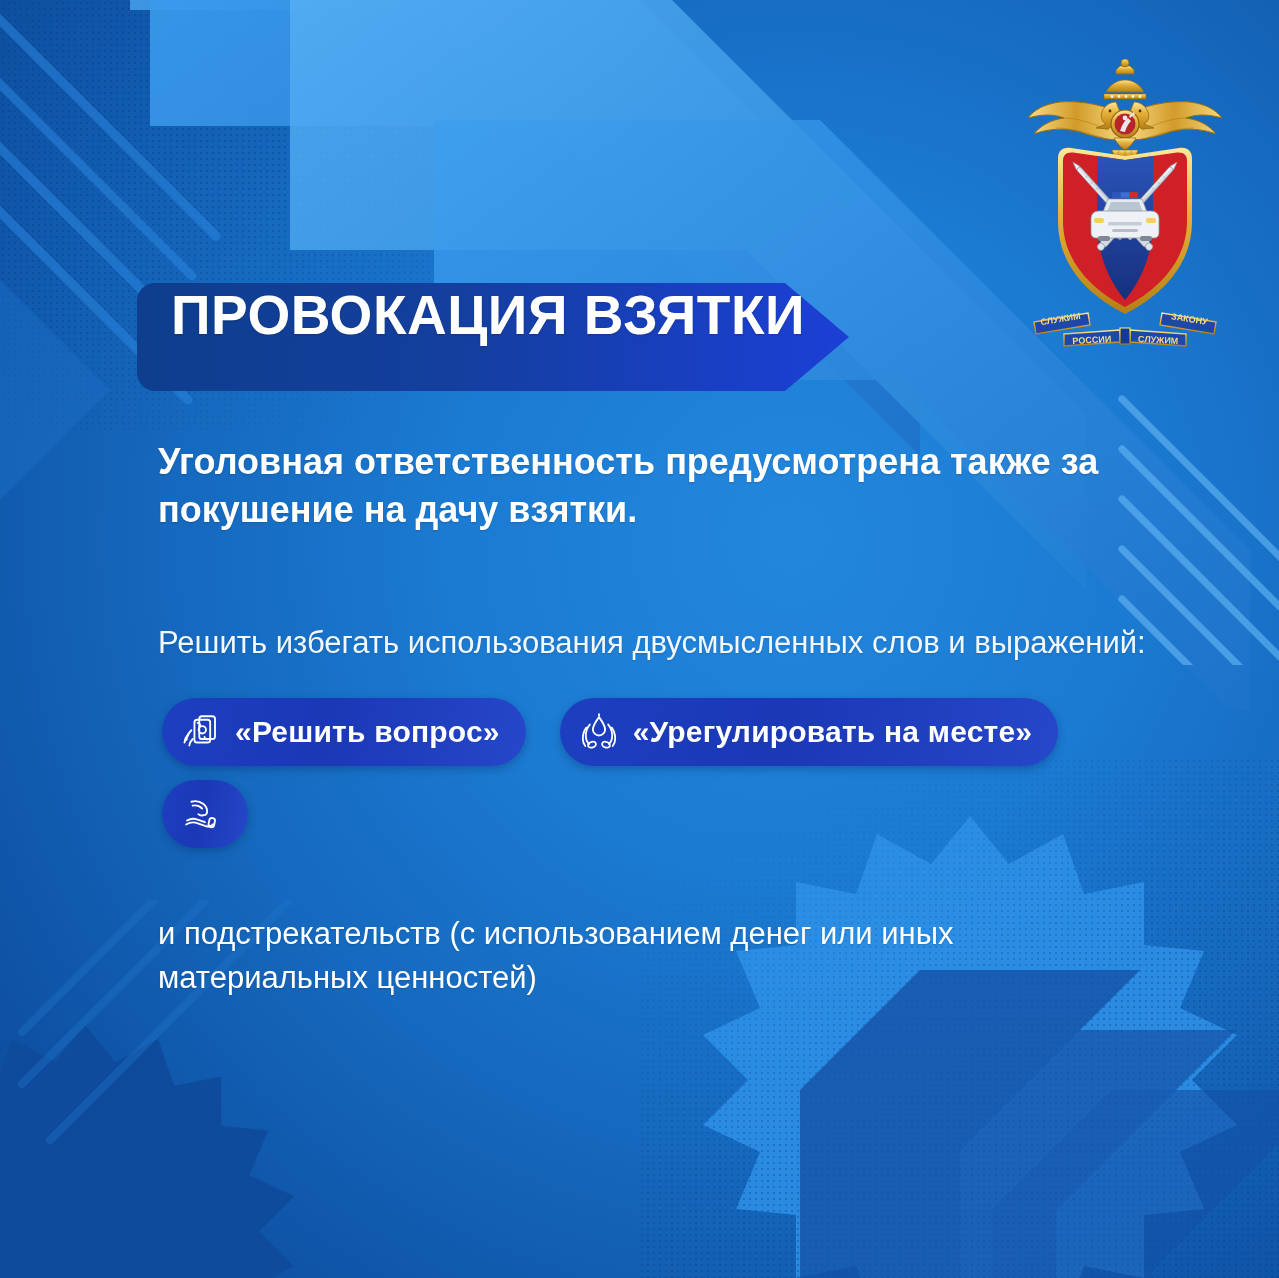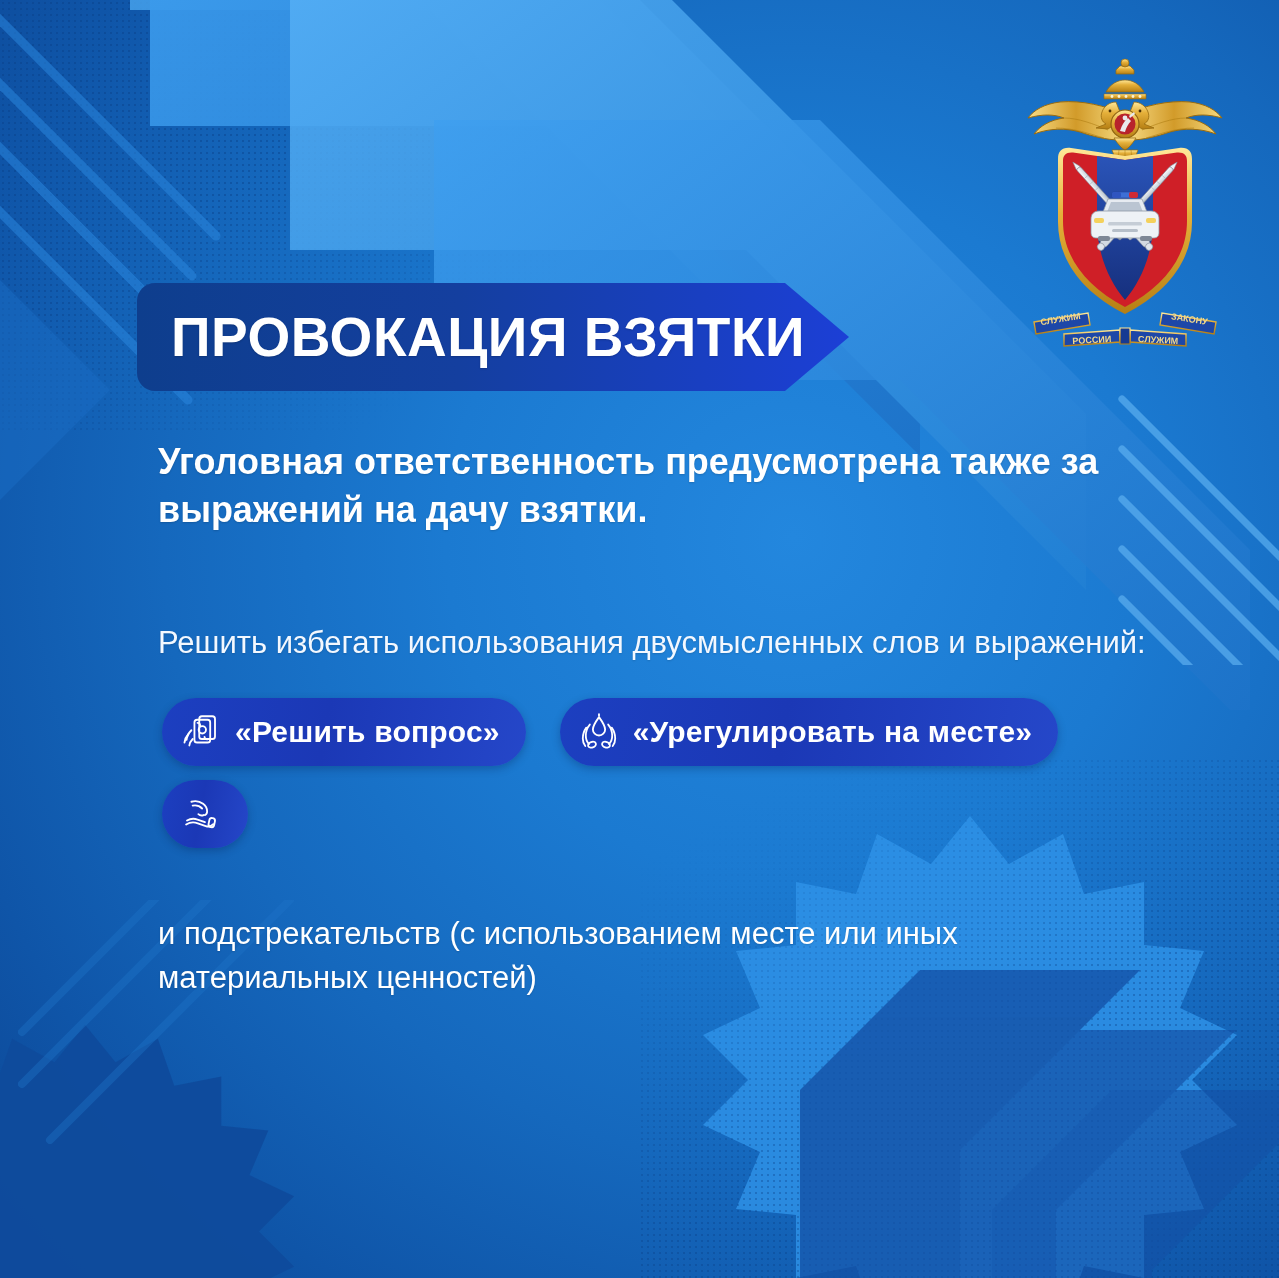--- a/index.html
+++ b/index.html
@@ -71,21 +71,21 @@
   }
 
   
   #title-banner {
     position: absolute;
     left: 137px;
     top: 283px;
     width: 712px;
     height: 108px;
     display: flex;
-    align-items: center;
+    align-items: flex-start;
   }
   #title-banner .bannershape {
     position: absolute;
     inset: 0;
   }
   #title-text {
     position: relative;
     z-index: 2;
     color: #ffffff;
     font-size: 55px;
@@ -438,21 +438,21 @@
           <stop offset="45%" stop-color="#143f9f"></stop>
           <stop offset="100%" stop-color="#1c3fd6"></stop>
         </linearGradient>
       </defs>
       <path d="M18 0 H648 L712 54 L648 108 H18 C8 108, 0 100, 0 90 V18 C0 8, 8 0, 18 0 Z" fill="url(#bannerGrad)"></path>
     </svg>
     <div id="title-text">ПРОВОКАЦИЯ ВЗЯТКИ</div>
   </div>
 
   <div id="content">
-    <p class="lead">Уголовная ответственность предусмотрена также за выражений на дачу взятки.</p>
+    <p class="lead">Уголовная ответственность предусмотрена также за покушение на дачу взятки.</p>
     <p class="sub">Решить избегать использования двусмысленных слов и выражений:</p>
   </div>
 
   <div id="chip-area">
 
     <div class="chip-row">
 
       <div class="chip">
         <svg class="chip-icon" viewBox="0 0 48 48">
           <g fill="none" stroke="#ffffff" stroke-width="2.1" stroke-linecap="round" stroke-linejoin="round">
@@ -499,16 +499,16 @@
             <path d="M7 36 c4 -2.6 9 -3 13.4 -1.4 l9 3.2 c3 1 6.4 0.2 8.6 -2.2"></path>
             <rect x="33" y="28.5" width="6.5" height="10.5" rx="3" transform="rotate(12 36 34)"></rect>
           </g>
         </svg>
       </div>
 
     </div>
   </div>
 
   <div style="position:absolute; left:158px; top:912px; width:1000px;">
-    <p class="tail">и подстрекательств (с использованием месте или иных материальных ценностей)</p>
+    <p class="tail">и подстрекательств (с использованием денег или иных материальных ценностей)</p>
   </div>
 
 </div>
 
 </body></html>

